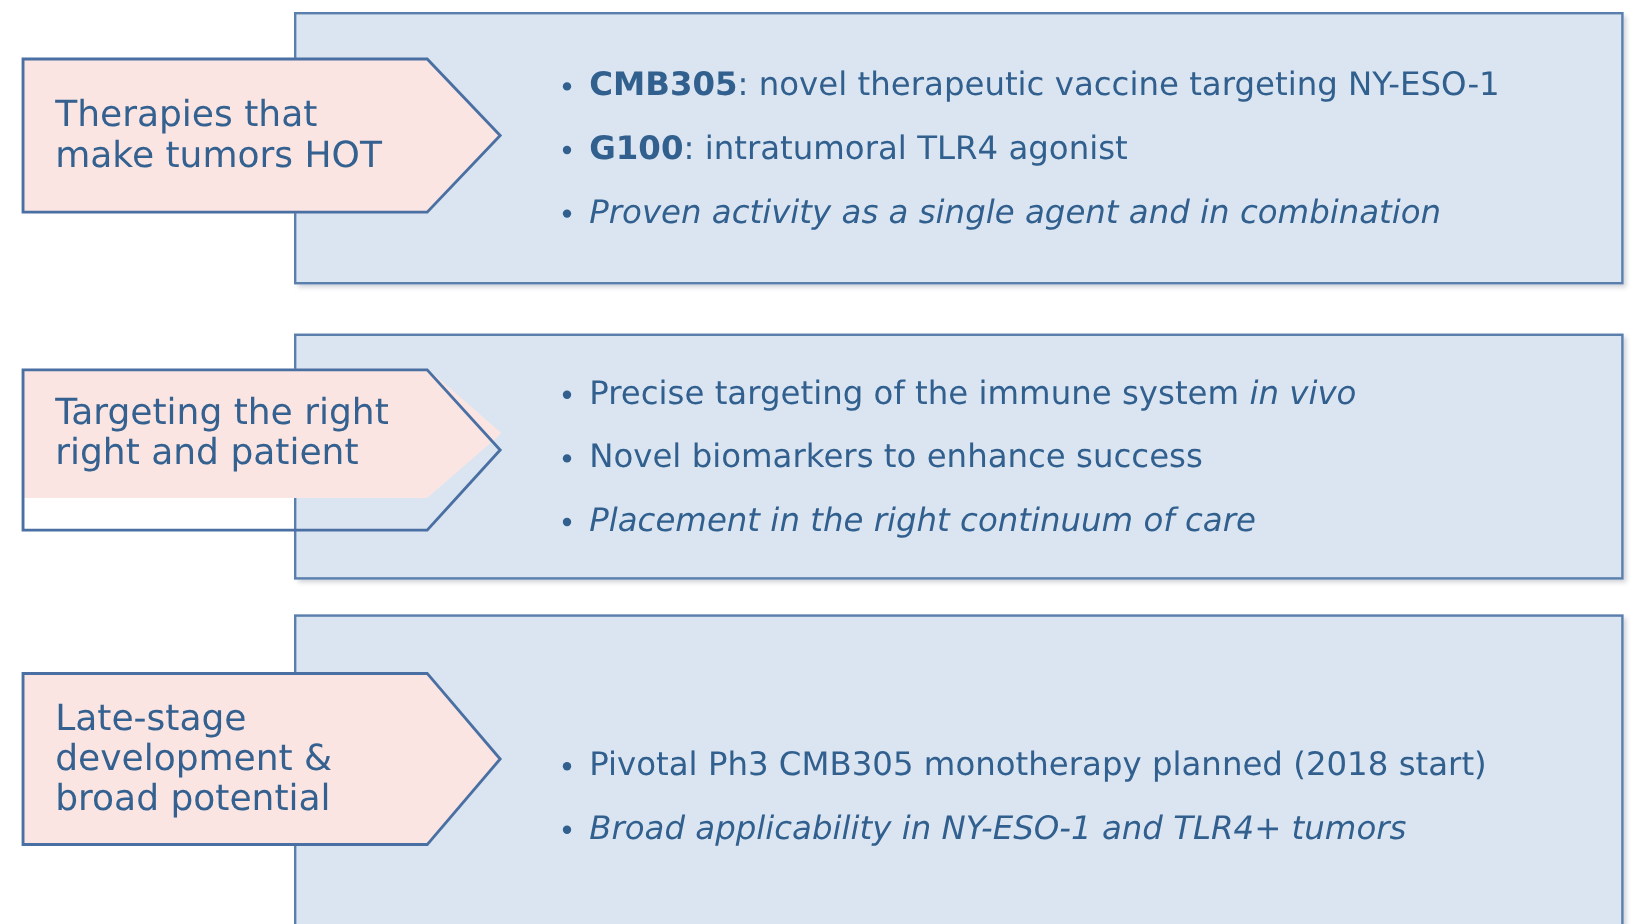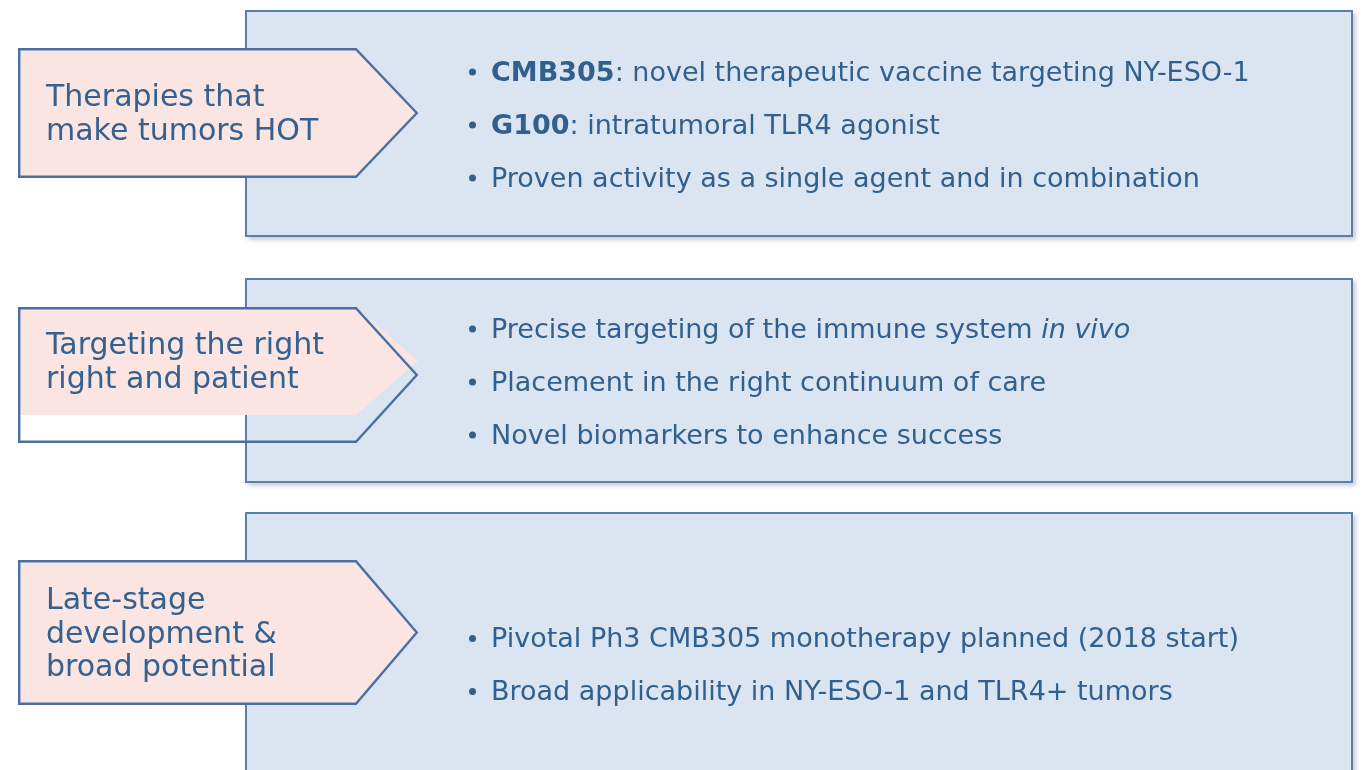--- a/index.html
+++ b/index.html
@@ -47,21 +47,21 @@
   }
   .bullet {
     position: relative;
     color: #31608f;
     font-size: 27px;
     line-height: 1.0;
     padding: 0 0 0 22px;
     margin: 0 0 26px 0;
     white-space: nowrap;
   }
-  .bullet:last-child { margin-bottom: 0; }
+  .bullet:last-child { margin-bottom: 0; font-style: italic; }
   .bullet .dot {
     position: absolute;
     left: 0;
     top: 11px;
     width: 7px;
     height: 7px;
     border-radius: 50%;
     background: #31608f;
   }
   .bullet b { font-weight: 700; }
@@ -131,25 +131,25 @@
   </svg>
 
   <div class="panel panel-2">
     <ul class="bullets">
       <li class="bullet">
         <span class="dot"></span>
         <span>Precise targeting of the immune system </span><i>in vivo</i>
       </li>
       <li class="bullet">
         <span class="dot"></span>
-        <span>Placement in the right continuum of care</span>
+        <span>Novel biomarkers to enhance success</span>
       </li>
       <li class="bullet">
         <span class="dot"></span>
-        <span>Novel biomarkers to enhance success</span>
+        <span>Placement in the right continuum of care</span>
       </li>
     </ul>
   </div>
 
   <div class="chevron chev-2">
     <span class="chev-text">
       <span>Targeting the right</span><br>
       <span>right and patient</span>
     </span>
   </div>

